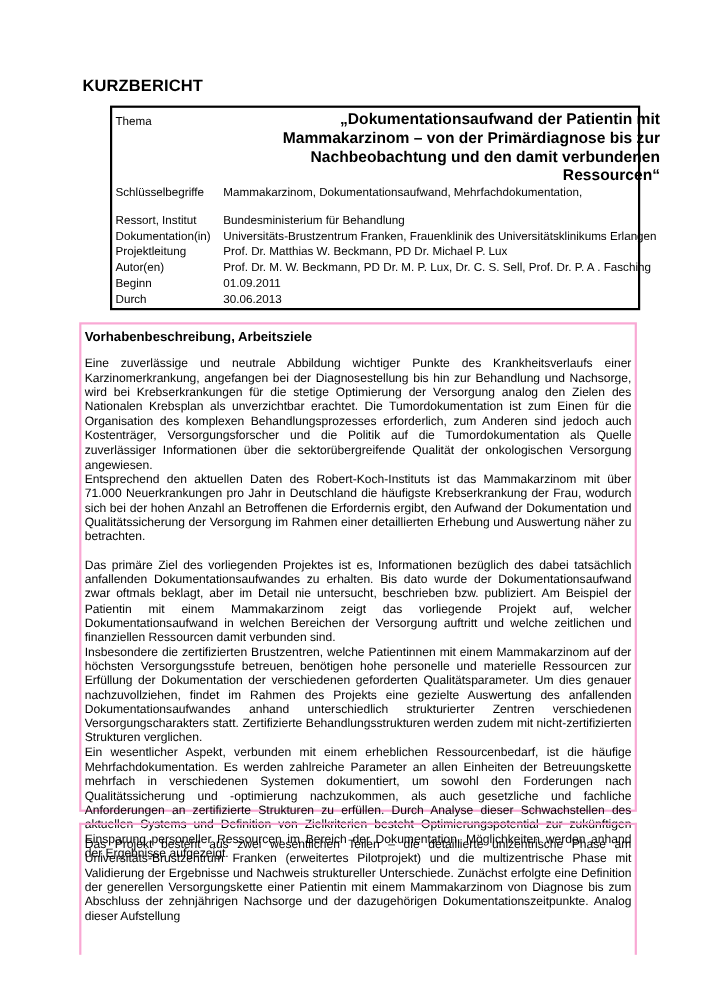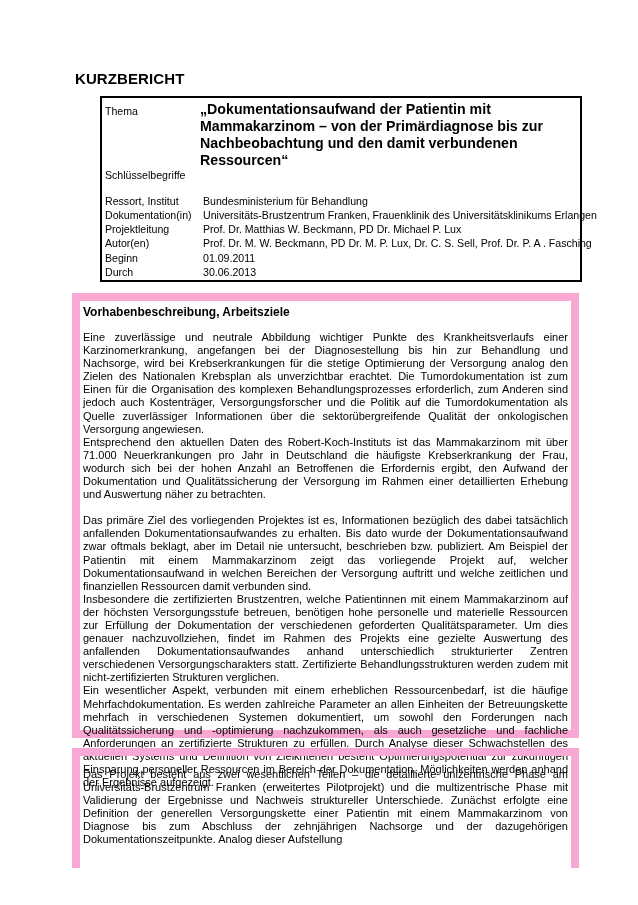--- a/index.html
+++ b/index.html
@@ -5,42 +5,42 @@
   html, body { margin:0; padding:0; background:#ffffff; }
   body { width:638px; height:905px; position:relative; overflow:hidden;
          font-family:"Liberation Sans", sans-serif; color:#000; }
   .heading { position:absolute; left:75px; top:70px; font-size:15px; font-weight:bold; letter-spacing:0.1px; }
   .meta-box { position:absolute; left:72px; top:96px; width:482px; height:186px;
               border:2px solid #000; box-sizing:border-box;margin-left:28px; }
   .meta-row { position:absolute; left:3px; font-size:10.6px; line-height:13px; white-space:nowrap; }
   .meta-label { position:absolute; left:0; top:0; }
   .meta-value { position:absolute; left:98px; top:0; }
   .title-label { position:absolute; left:3px; top:7px; font-size:10.6px; }
-  .title-text { position:absolute; left:98px; top:3px; width:400px; text-align:left;
+  .title-text { position:absolute; left:98px; top:3px; width:400px; text-align:right;
                 font-size:14.2px; font-weight:bold; line-height:17px; }
-  .ybox { position:absolute; left:72px; width:507px; border:8px solid #f9a8d4;
+  .ybox { position:absolute; left:72px; width:507px; border:2px solid #f9a8d4;
           box-sizing:border-box; padding:0 3px; }
   .ybox-title { font-size:12px; font-weight:bold; margin-top:4px; height:14px; line-height:14px; }
   .para { font-size:11px; line-height:13.1px; text-align:justify; margin:0; }
   .gap { height:13px; }
   .first-gap { height:12px; }
 </style>
 </head>
 <body>
 
 <div class="heading">KURZBERICHT</div>
 
 <div class="meta-box">
   <span class="title-label">Thema</span>
   <div class="title-text">„Dokumentationsaufwand der Patientin mit Mammakarzinom – von der Primärdiagnose bis zur Nachbeobachtung und den damit verbundenen Ressourcen“</div>
 
   <div class="meta-row" style="top:71px;">
     <span class="meta-label">Schlüsselbegriffe</span>
     <span class="meta-value">
-      <br>
+      <span>Mammakarzinom, Dokumentationsaufwand, Mehrfachdokumentation,</span><br>
     </span>
   </div>
   <div class="meta-row" style="top:97px;">
     <span class="meta-label">Ressort, Institut</span>
     <span class="meta-value">Bundesministerium für Behandlung</span>
   </div>
   <div class="meta-row" style="top:111px;">
     <span class="meta-label">Dokumentation(in)</span>
     <span class="meta-value">Universitäts-Brustzentrum Franken, Frauenklinik des Universitätsklinikums Erlangen</span>
   </div>

